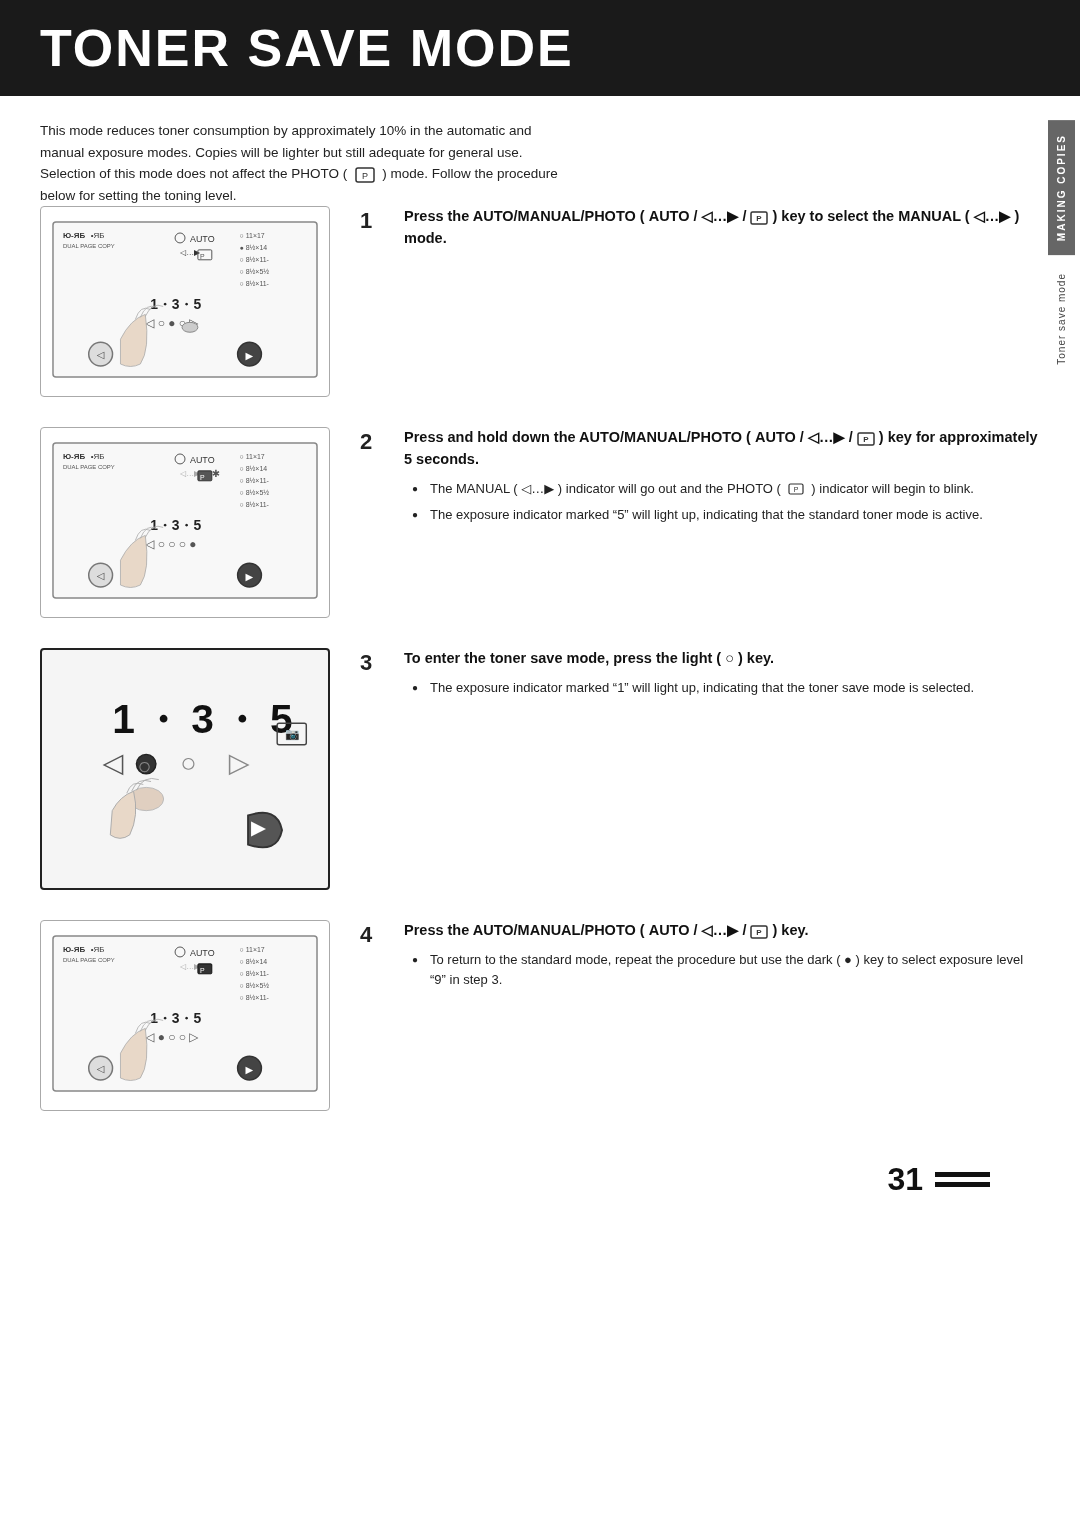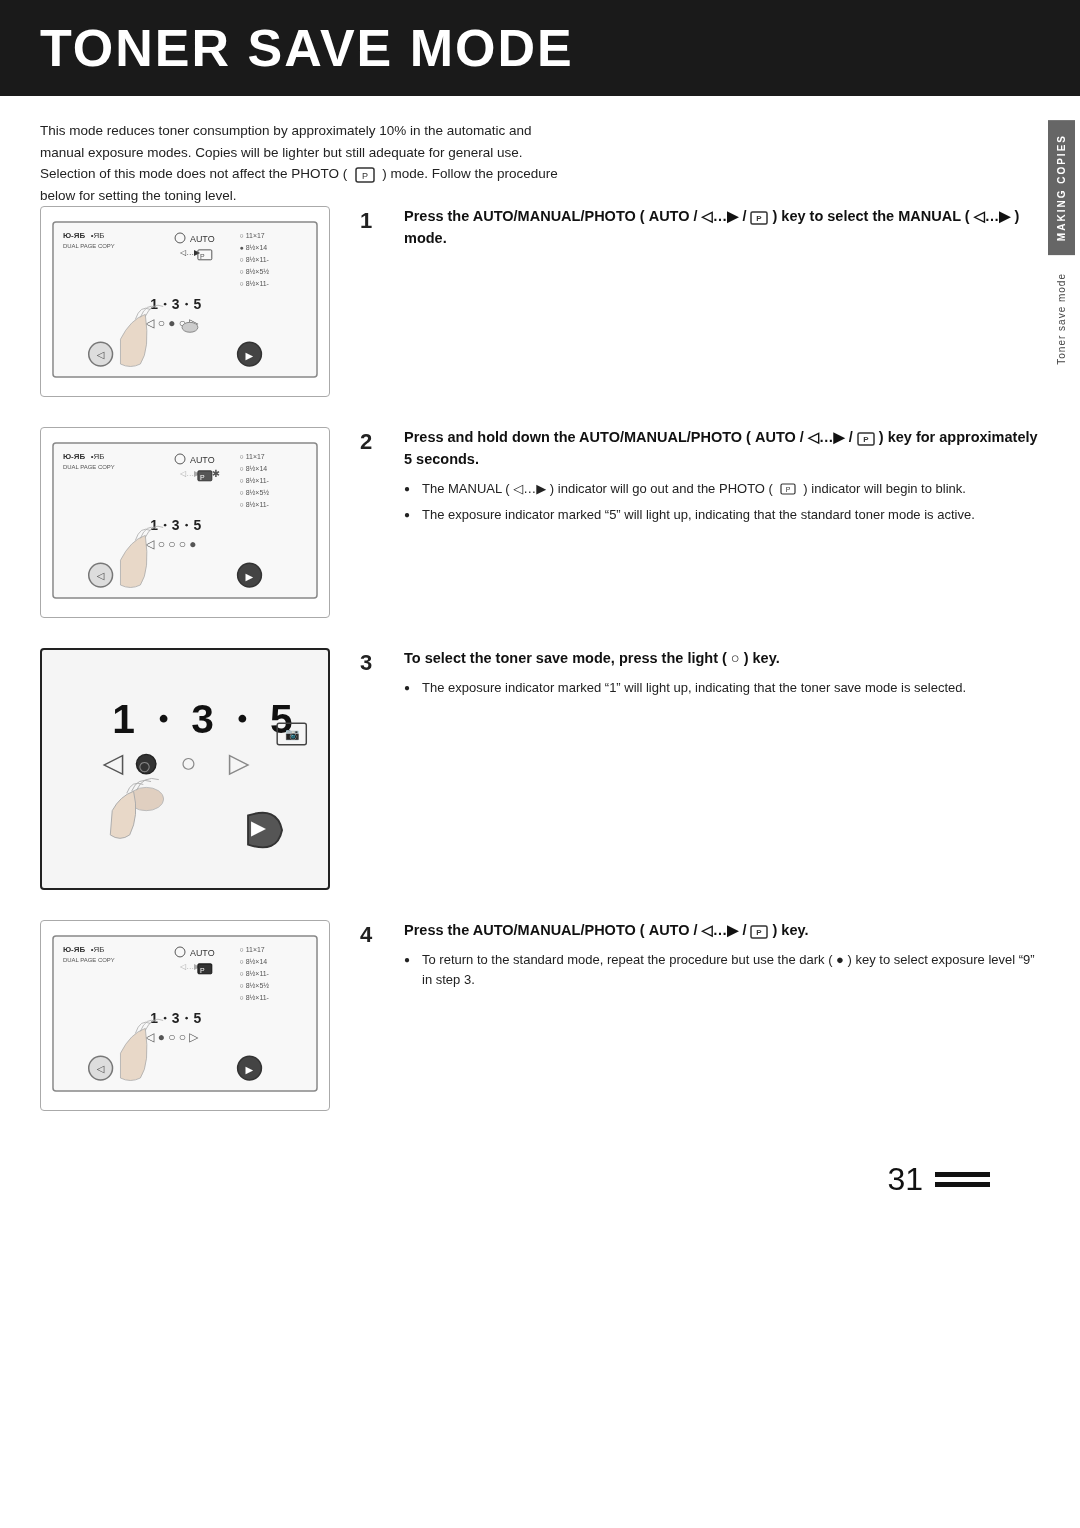--- a/index.html
+++ b/index.html
@@ -84,21 +84,21 @@
       font-size: 14.5px;
       font-weight: 700;
       color: #111;
       margin-bottom: 8px;
       line-height: 1.5;
     }
 
     .step-bullets {
       list-style: none;
       padding: 0;
-      margin: 0;
+      margin: 8px;
     }
 
     .step-bullets li {
       font-size: 13px;
       color: #222;
       line-height: 1.55;
       margin-bottom: 6px;
       padding-left: 18px;
       position: relative;
     }
@@ -300,21 +300,21 @@
 
           <path d="M200,155 Q230,145 235,170 Q230,195 200,185 Z" fill="#555" stroke="#333" stroke-width="2"></path>
           <text x="203" y="174" font-size="20" fill="#fff">▶</text>
         </svg>
       </div>
 
       <div class="step-row-with-number">
         <span class="step-number">3</span>
         <div class="step-content">
           <p class="step-title">
-            To select the toner save mode, press the light ( ○ ) key.
+            To enter the toner save mode, press the light ( ○ ) key.
           </p>
           <ul class="step-bullets">
             <li>
               The exposure indicator marked “1” will light up, indicating that the toner save mode is selected.
             </li>
           </ul>
         </div>
       </div>
     </div>
 
@@ -378,20 +378,20 @@
   <div style="position:absolute;right:0;top:0;width:38px;display:flex;flex-direction:column;align-items:center;gap:0;">
     <div style="background:#666;color:#fff;font-size:10px;font-weight:700;writing-mode:vertical-rl;transform:rotate(180deg);padding:14px 8px;letter-spacing:2px;text-transform:uppercase;margin-bottom:12px;">
       <span>MAKING COPIES</span>
     </div>
     <div style="color:#444;font-size:10px;writing-mode:vertical-rl;transform:rotate(180deg);padding:6px 6px;letter-spacing:1px;">
       <span>Toner save mode</span>
     </div>
   </div>
 
   <div style="display:flex;align-items:center;justify-content:flex-end;padding-right:50px;margin-top:20px;gap:12px;">
-    <span style="font-size:32px;font-weight:400;color:#111;">31</span>
+    <span style="font-size:32px;font-weight:700;color:#111;">31</span>
     <div style="display:flex;flex-direction:column;gap:5px;">
       <div style="width:55px;height:5px;background:#111;"></div>
       <div style="width:55px;height:5px;background:#111;"></div>
     </div>
   </div>
 
 </div>
 
 </body></html>

